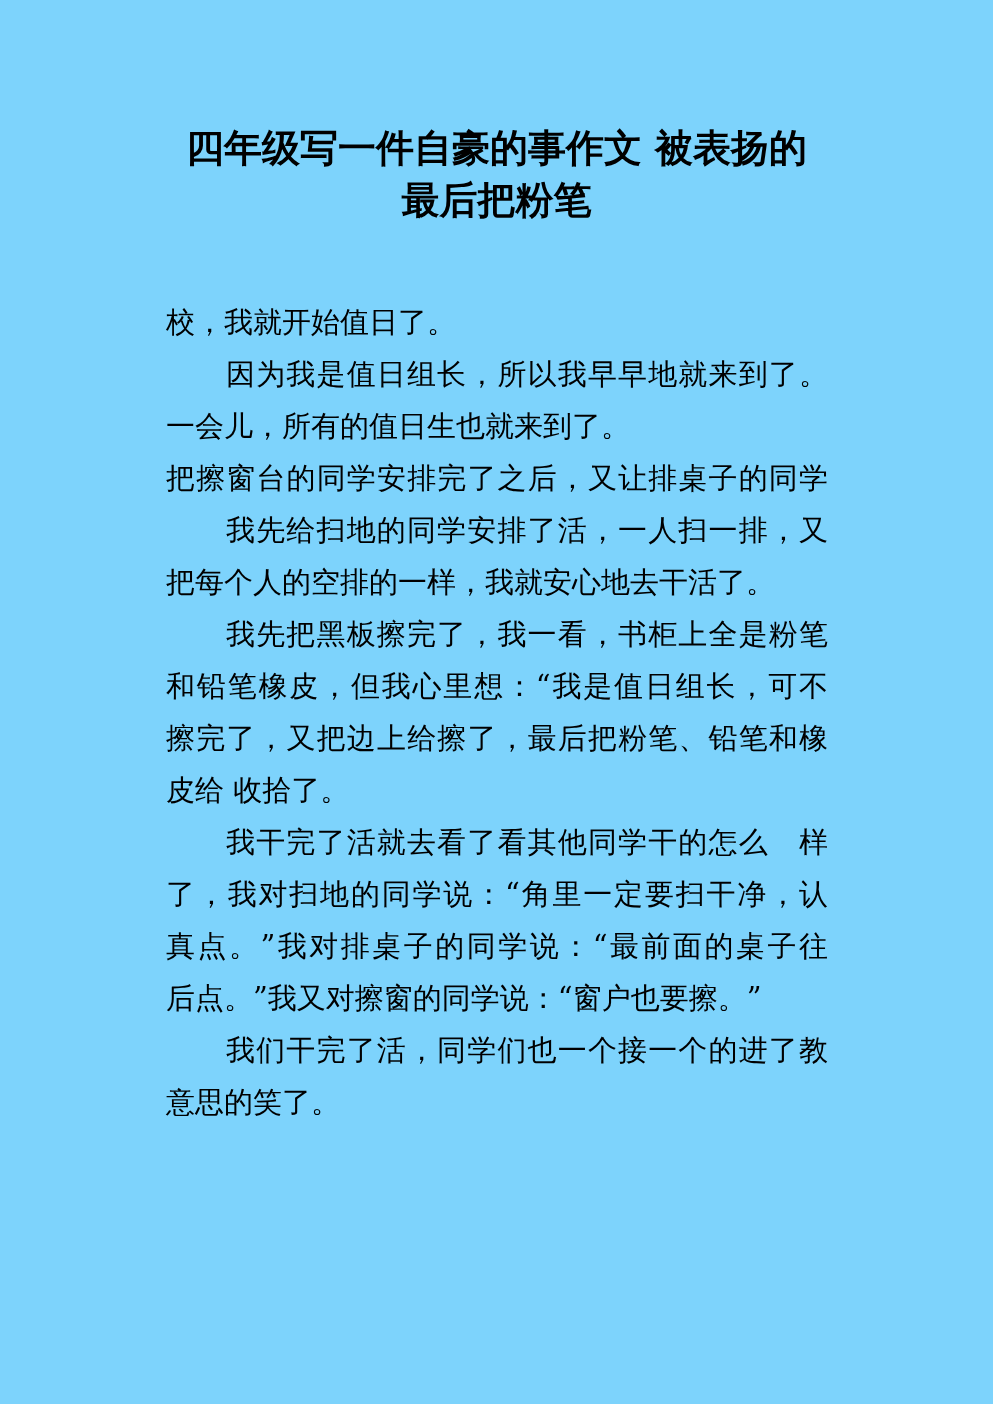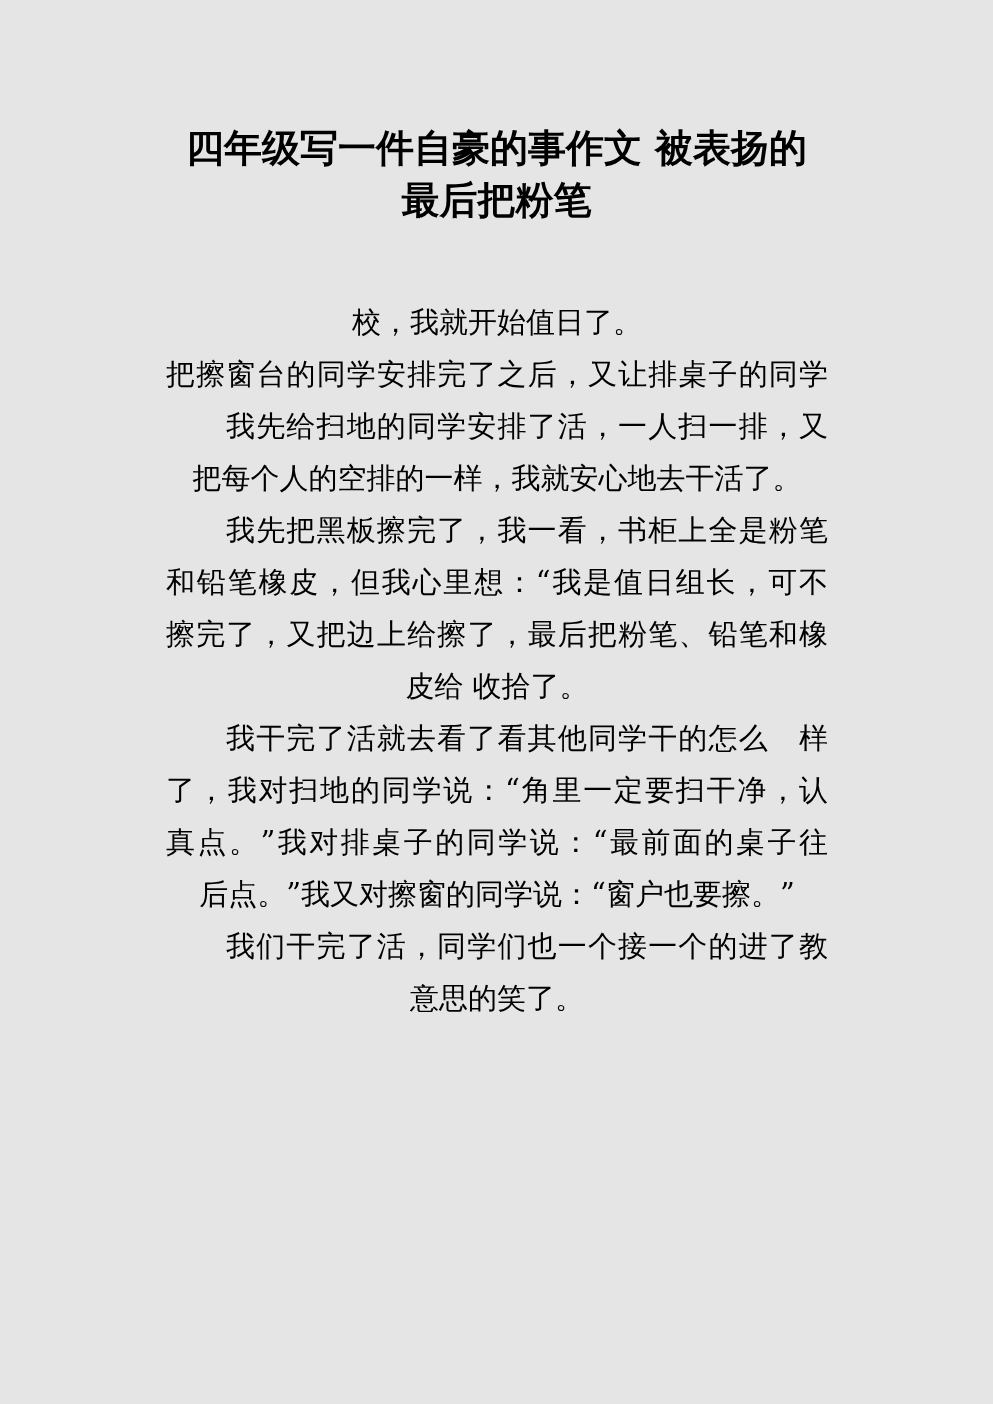--- a/index.html
+++ b/index.html
@@ -13,21 +13,21 @@
       position: relative;
       overflow: hidden;
       color: #000000;
     }
     .page {
       position: absolute;
       left: 0;
       top: 0;
       width: 993px;
       height: 1404px;
-      background: #e5e5e5;
+      background: #7dd3fc;
     }
     .title {
       position: absolute;
       left: 150px;
       top: 122px;
       width: 693px;
       text-align: center;
       font-family: "DejaVu Sans", "Liberation Sans", sans-serif;
       font-weight: bold;
       font-size: 38px;
@@ -45,21 +45,20 @@
       width: 662px;
       font-family: "DejaVu Serif", "Liberation Serif", serif;
       font-size: 29px;
       line-height: 52px;
     }
     .line {
       display: block;
       white-space: pre;
       height: 52px;
       overflow: visible;
-      text-align: center;
     }
     .line.indent {
       padding-left: 60px;
     }
     .line.justify {
       text-align: justify;
       text-align-last: justify;
     }
   </style>
 </head>
@@ -71,20 +70,24 @@
     <span class="tline">四年级写一件自豪的事作文 被表扬的</span>
     <span class="tline">最后把粉笔</span>
   </h1>
 
   <div class="body-text">
 
     <div class="paragraph">
       <span class="line">校，我就开始值日了。</span>
     </div>
 
+    <div class="paragraph">
+      <span class="line indent justify">因为我是值日组长，所以我早早地就来到了。</span>
+      <span class="line">一会儿，所有的值日生也就来到了。</span>
+    </div>
 
     <div class="paragraph">
       <span class="line justify">把擦窗台的同学安排完了之后，又让排桌子的同学</span>
       <span class="line indent justify">我先给扫地的同学安排了活，一人扫一排，又</span>
       <span class="line">把每个人的空排的一样，我就安心地去干活了。</span>
     </div>
 
     <div class="paragraph">
       <span class="line indent justify">我先把黑板擦完了，我一看，书柜上全是粉笔</span>
       <span class="line justify">和铅笔橡皮，但我心里想：“我是值日组长，可不</span>

